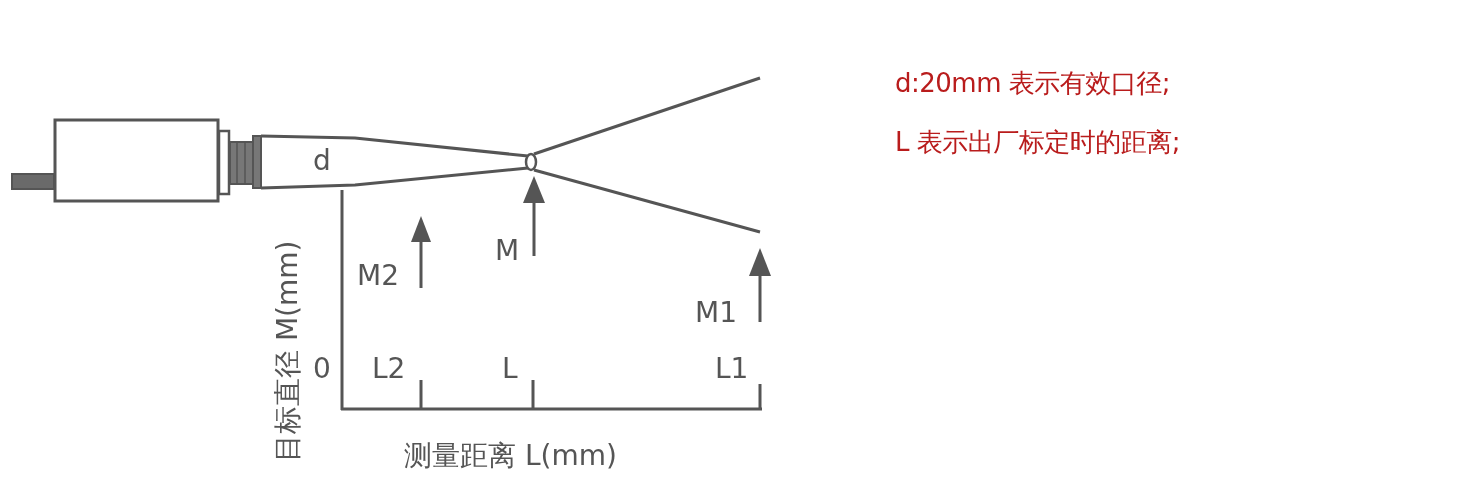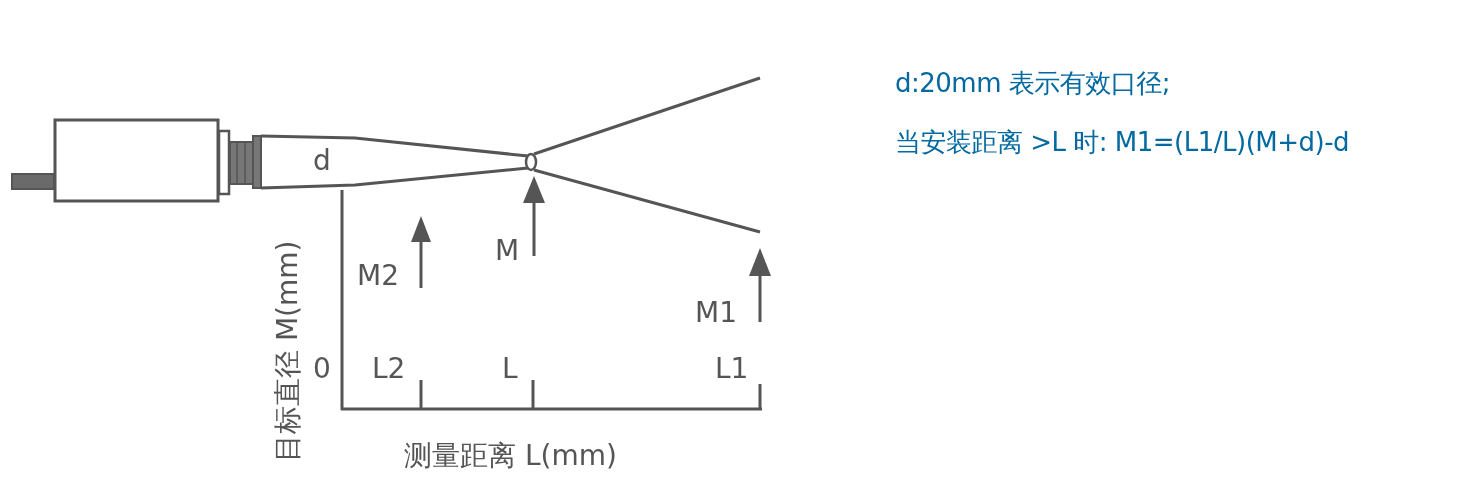--- a/index.html
+++ b/index.html
@@ -2,21 +2,21 @@
 <html><head>
 <meta charset="utf-8">
 <style>
   html, body { margin:0; padding:0; background:#ffffff; }
   body { width:1464px; height:492px; position:relative; overflow:hidden;
          font-family:"DejaVu Sans","Liberation Sans",sans-serif; color:#555555; }
   #diagram { position:absolute; left:0; top:0; width:800px; height:492px; }
   .svg-text { font-family:"DejaVu Sans","Liberation Sans",sans-serif; fill:#555555; }
   .legend { position:absolute; left:895px; top:68px; }
   .legend-line { font-size:26px; line-height:30px; height:30px; margin-bottom:29px;
-                 color:#0369a1; white-space:nowrap; letter-spacing:-0.5px; }
+                 color:#b91c1c; white-space:nowrap; letter-spacing:-0.5px; }
 </style>
 </head>
 <body>
 
 <svg id="diagram" width="800" height="492" viewBox="0 0 800 492" xmlns="http://www.w3.org/2000/svg">
 
   <g>
 
     <rect x="12" y="174" width="42" height="15" fill="#6a6a6a" stroke="#555" stroke-width="2"></rect>
 
@@ -72,14 +72,14 @@
   <text class="svg-text" x="372" y="378" font-size="28">L2</text>
   <text class="svg-text" x="502" y="378" font-size="28">L</text>
   <text class="svg-text" x="715" y="378" font-size="28">L1</text>
 
   <text class="svg-text" x="404" y="465" font-size="28">测量距离 L(mm)</text>
   <text class="svg-text" x="0" y="0" font-size="28" transform="translate(297,462) rotate(-90)">目标直径 M(mm)</text>
 </svg>
 
 <div class="legend">
   <div class="legend-line">d:20mm 表示有效口径;</div>
-  <div class="legend-line">当安装距离 &gt;L 时:  M1=(L1/L)(M+d)-d</div>
+  <div class="legend-line">L 表示出厂标定时的距离;</div>
 </div>
 
 </body></html>

